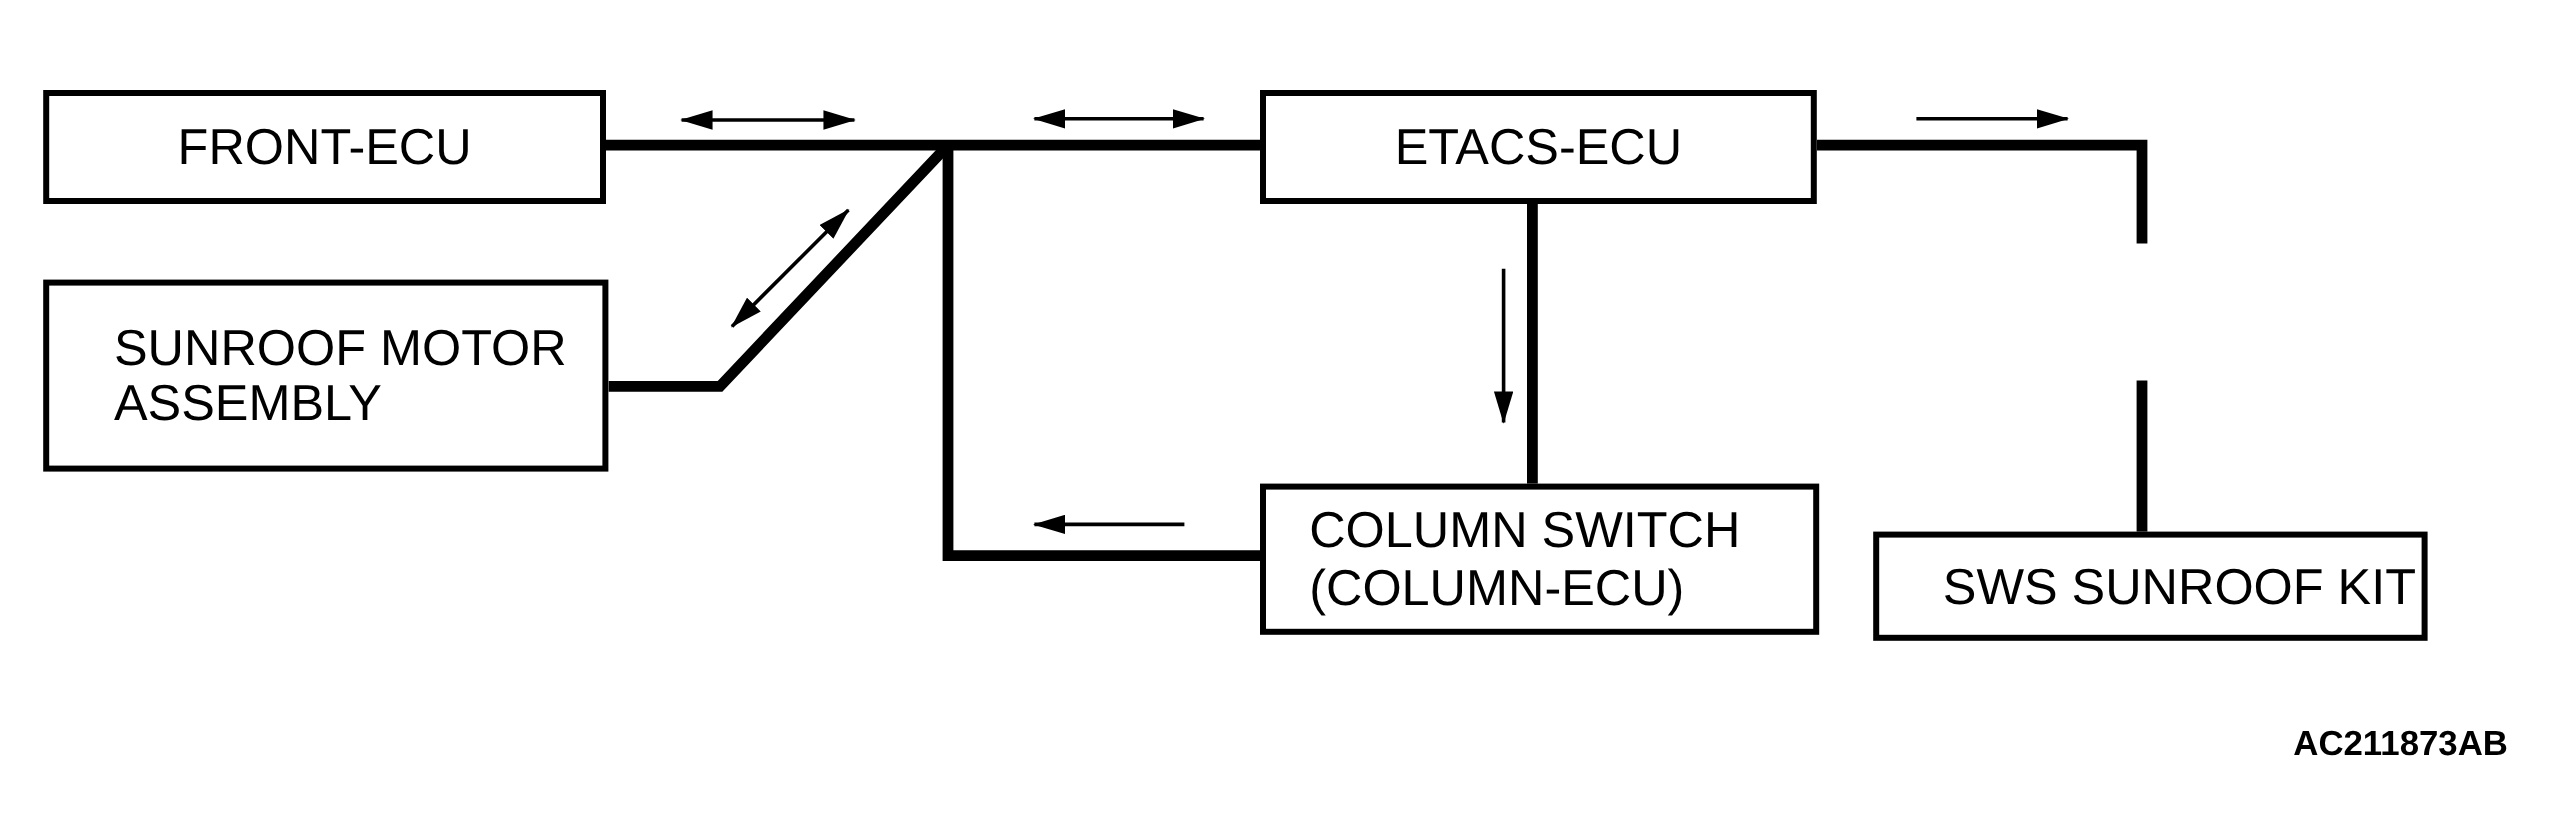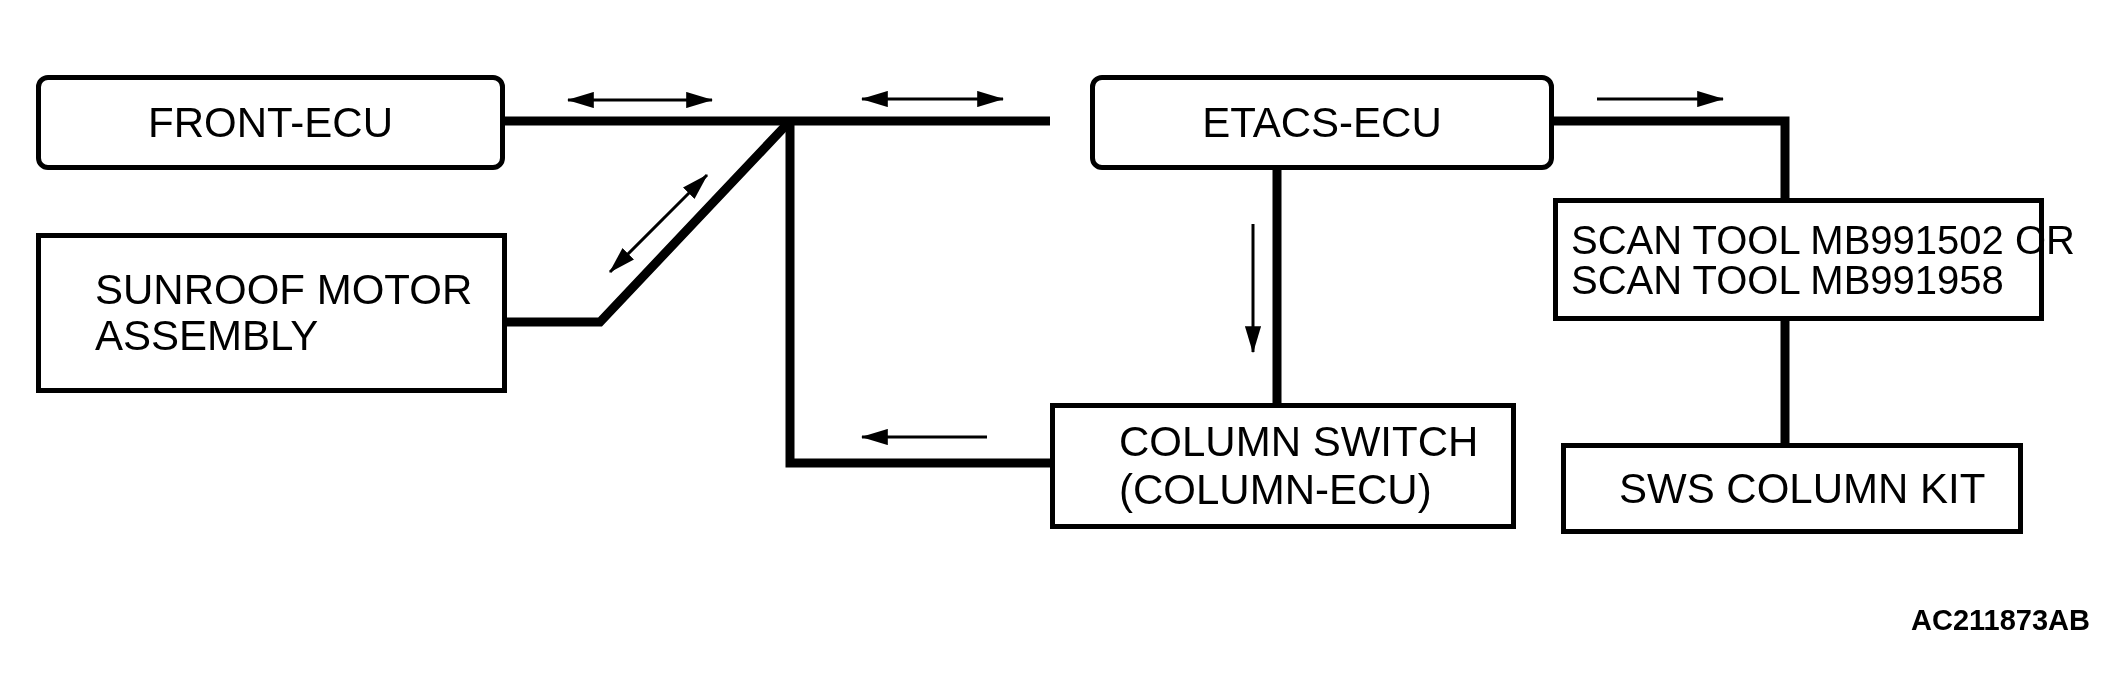--- a/index.html
+++ b/index.html
@@ -1,27 +1,27 @@
 <!DOCTYPE html>
 <html><head>
 <meta charset="utf-8">
 <style>
   html,body{margin:0;padding:0;background:#fff;}
   #canvas{position:relative;width:2124px;height:679px;background:#fff;overflow:hidden;
           font-family:"Liberation Sans","DejaVu Sans",sans-serif;color:#000;}
   #wires{position:absolute;left:0;top:0;z-index:1;}
   .box{position:absolute;z-index:2;background:#fff;border:5px solid #000;box-sizing:border-box;
        display:flex;flex-direction:column;justify-content:center;font-size:42px;line-height:46px;}
-  .box.center{align-items:center;text-align:center;border-radius:12px;}
+  .box.center{align-items:center;text-align:center;}
   .box .ln{display:block;white-space:nowrap;}
   #node-front    {left:36px;  top:75px;  width:469px; height:95px;}
   #node-sunroof  {left:36px;  top:233px; width:471px; height:160px; padding-left:54px;}
-  #node-etacs    {left:1050px;top:75px;  width:464px; height:95px;margin-left:40px;}
+  #node-etacs    {left:1050px;top:75px;  width:464px; height:95px;}
   #node-scan     {left:1553px;top:198px; width:491px; height:123px; padding-left:13px; font-size:40px; line-height:40px;}
-  #node-column   {left:1050px;top:403px; width:466px; height:126px; padding-left:64px; line-height:48px;}
+  #node-column   {left:1050px;top:403px; width:466px; height:126px; padding-left:36px; line-height:48px;}
   #node-sws      {left:1561px;top:443px; width:462px; height:91px;  padding-left:53px; line-height:40px;}
   #figure-code{position:absolute;z-index:2;right:34px;top:577px;font-size:29px;line-height:30px;
                font-weight:bold;white-space:nowrap;margin-top:28px;}
 </style>
 </head>
 <body>
 
 <div id="canvas">
 
   <svg id="wires" width="2124" height="679" viewBox="0 0 2124 679">
@@ -52,29 +52,25 @@
 
   <div id="node-sunroof" class="box">
     <span class="ln">SUNROOF MOTOR</span>
     <span class="ln">ASSEMBLY</span>
   </div>
 
   <div id="node-etacs" class="box center">
     <span class="ln">ETACS-ECU</span>
   </div>
 
-  <div id="node-scan" class="box">
-    <span class="ln">SCAN TOOL MB991502 OR</span>
-    <span class="ln">SCAN TOOL MB991958</span>
-  </div>
 
   <div id="node-column" class="box">
     <span class="ln">COLUMN SWITCH</span>
     <span class="ln">(COLUMN-ECU)</span>
   </div>
 
   <div id="node-sws" class="box">
-    <span class="ln">SWS COLUMN KIT</span>
+    <span class="ln">SWS SUNROOF KIT</span>
   </div>
 
   <div id="figure-code">AC211873AB</div>
 
 </div>
 
 </body></html>

